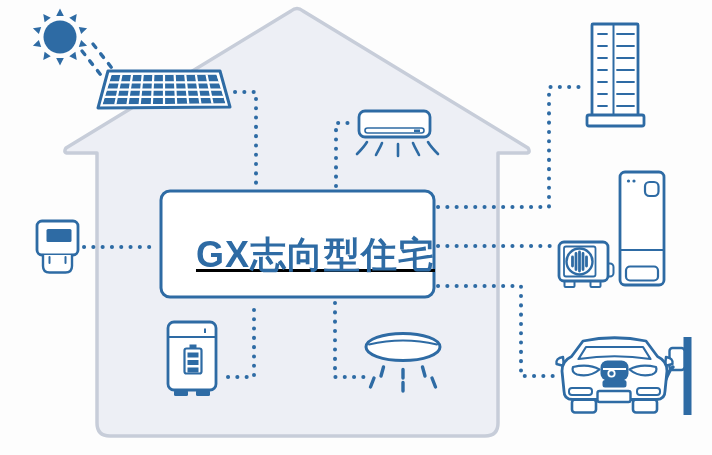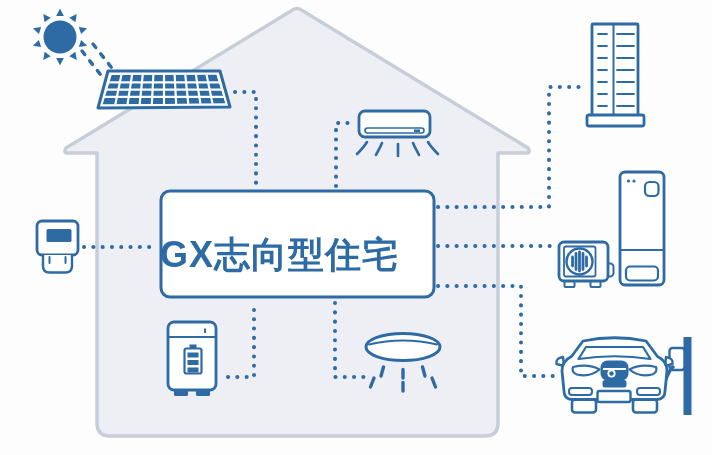--- a/index.html
+++ b/index.html
@@ -12,21 +12,21 @@
   }
   svg{position:absolute;left:0;top:0;}
   .house{fill:var(--house-fill,#edeff5);stroke:var(--house-stroke,#c7cdd9);stroke-width:3.5;stroke-linejoin:round;}
   .oline{fill:#ffffff;stroke:var(--primary,#2e6ba4);stroke-linejoin:round;stroke-linecap:round;stroke-width:2.8;}
   .thin{fill:none;stroke:var(--primary,#2e6ba4);stroke-linecap:round;stroke-linejoin:round;}
   .fillp{fill:var(--primary,#2e6ba4);}
   .dots{fill:none;stroke:var(--primary,#2e6ba4);stroke-width:4;stroke-linecap:round;stroke-dasharray:0.1 9.2;}
   .wline{stroke:#ffffff;stroke-width:2.2;fill:none;}
   .title-box{
     position:absolute;left:160px;top:190px;width:275px;height:131px;
-    display:flex;align-items:center;justify-content:flex-start;
+    display:flex;align-items:center;justify-content:flex-end;text-decoration:underline;
   }
   .title-text{
     font-size:36px;font-weight:bold;color:var(--primary,#2e6ba4);
     letter-spacing:1px;white-space:nowrap;
   }
 </style>
 </head>
 <body>
 
 <div class="canvas">

